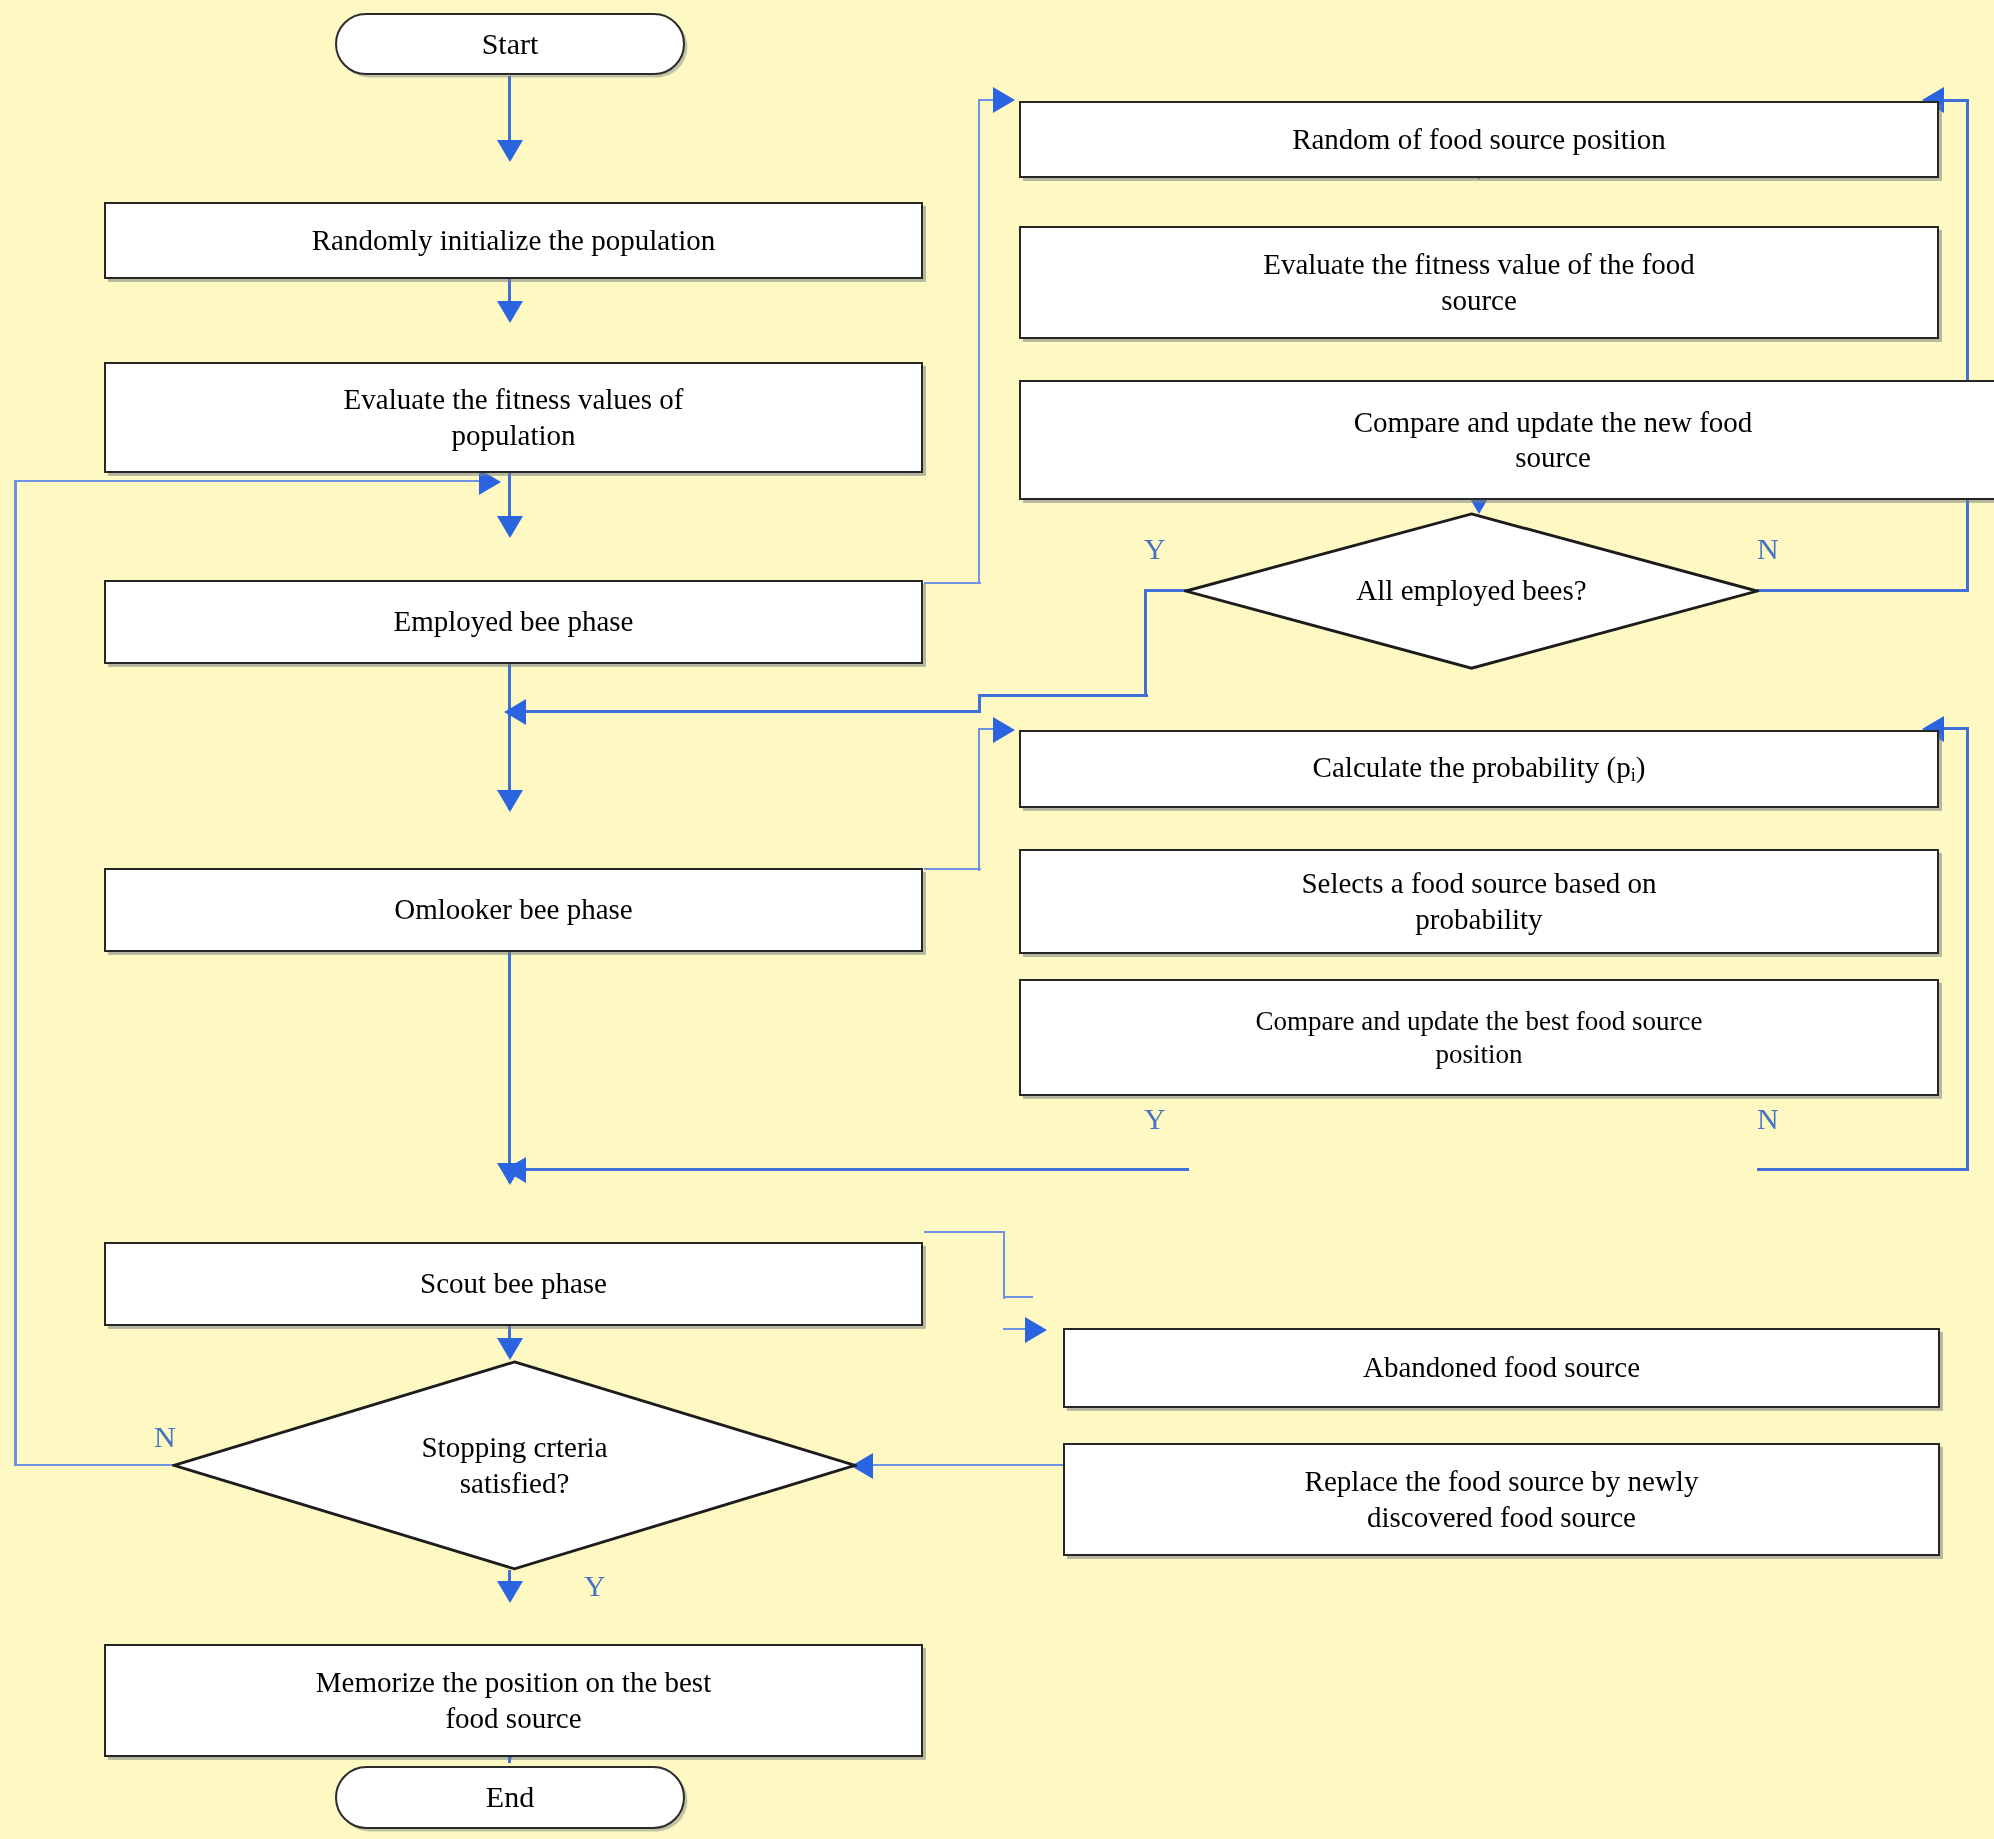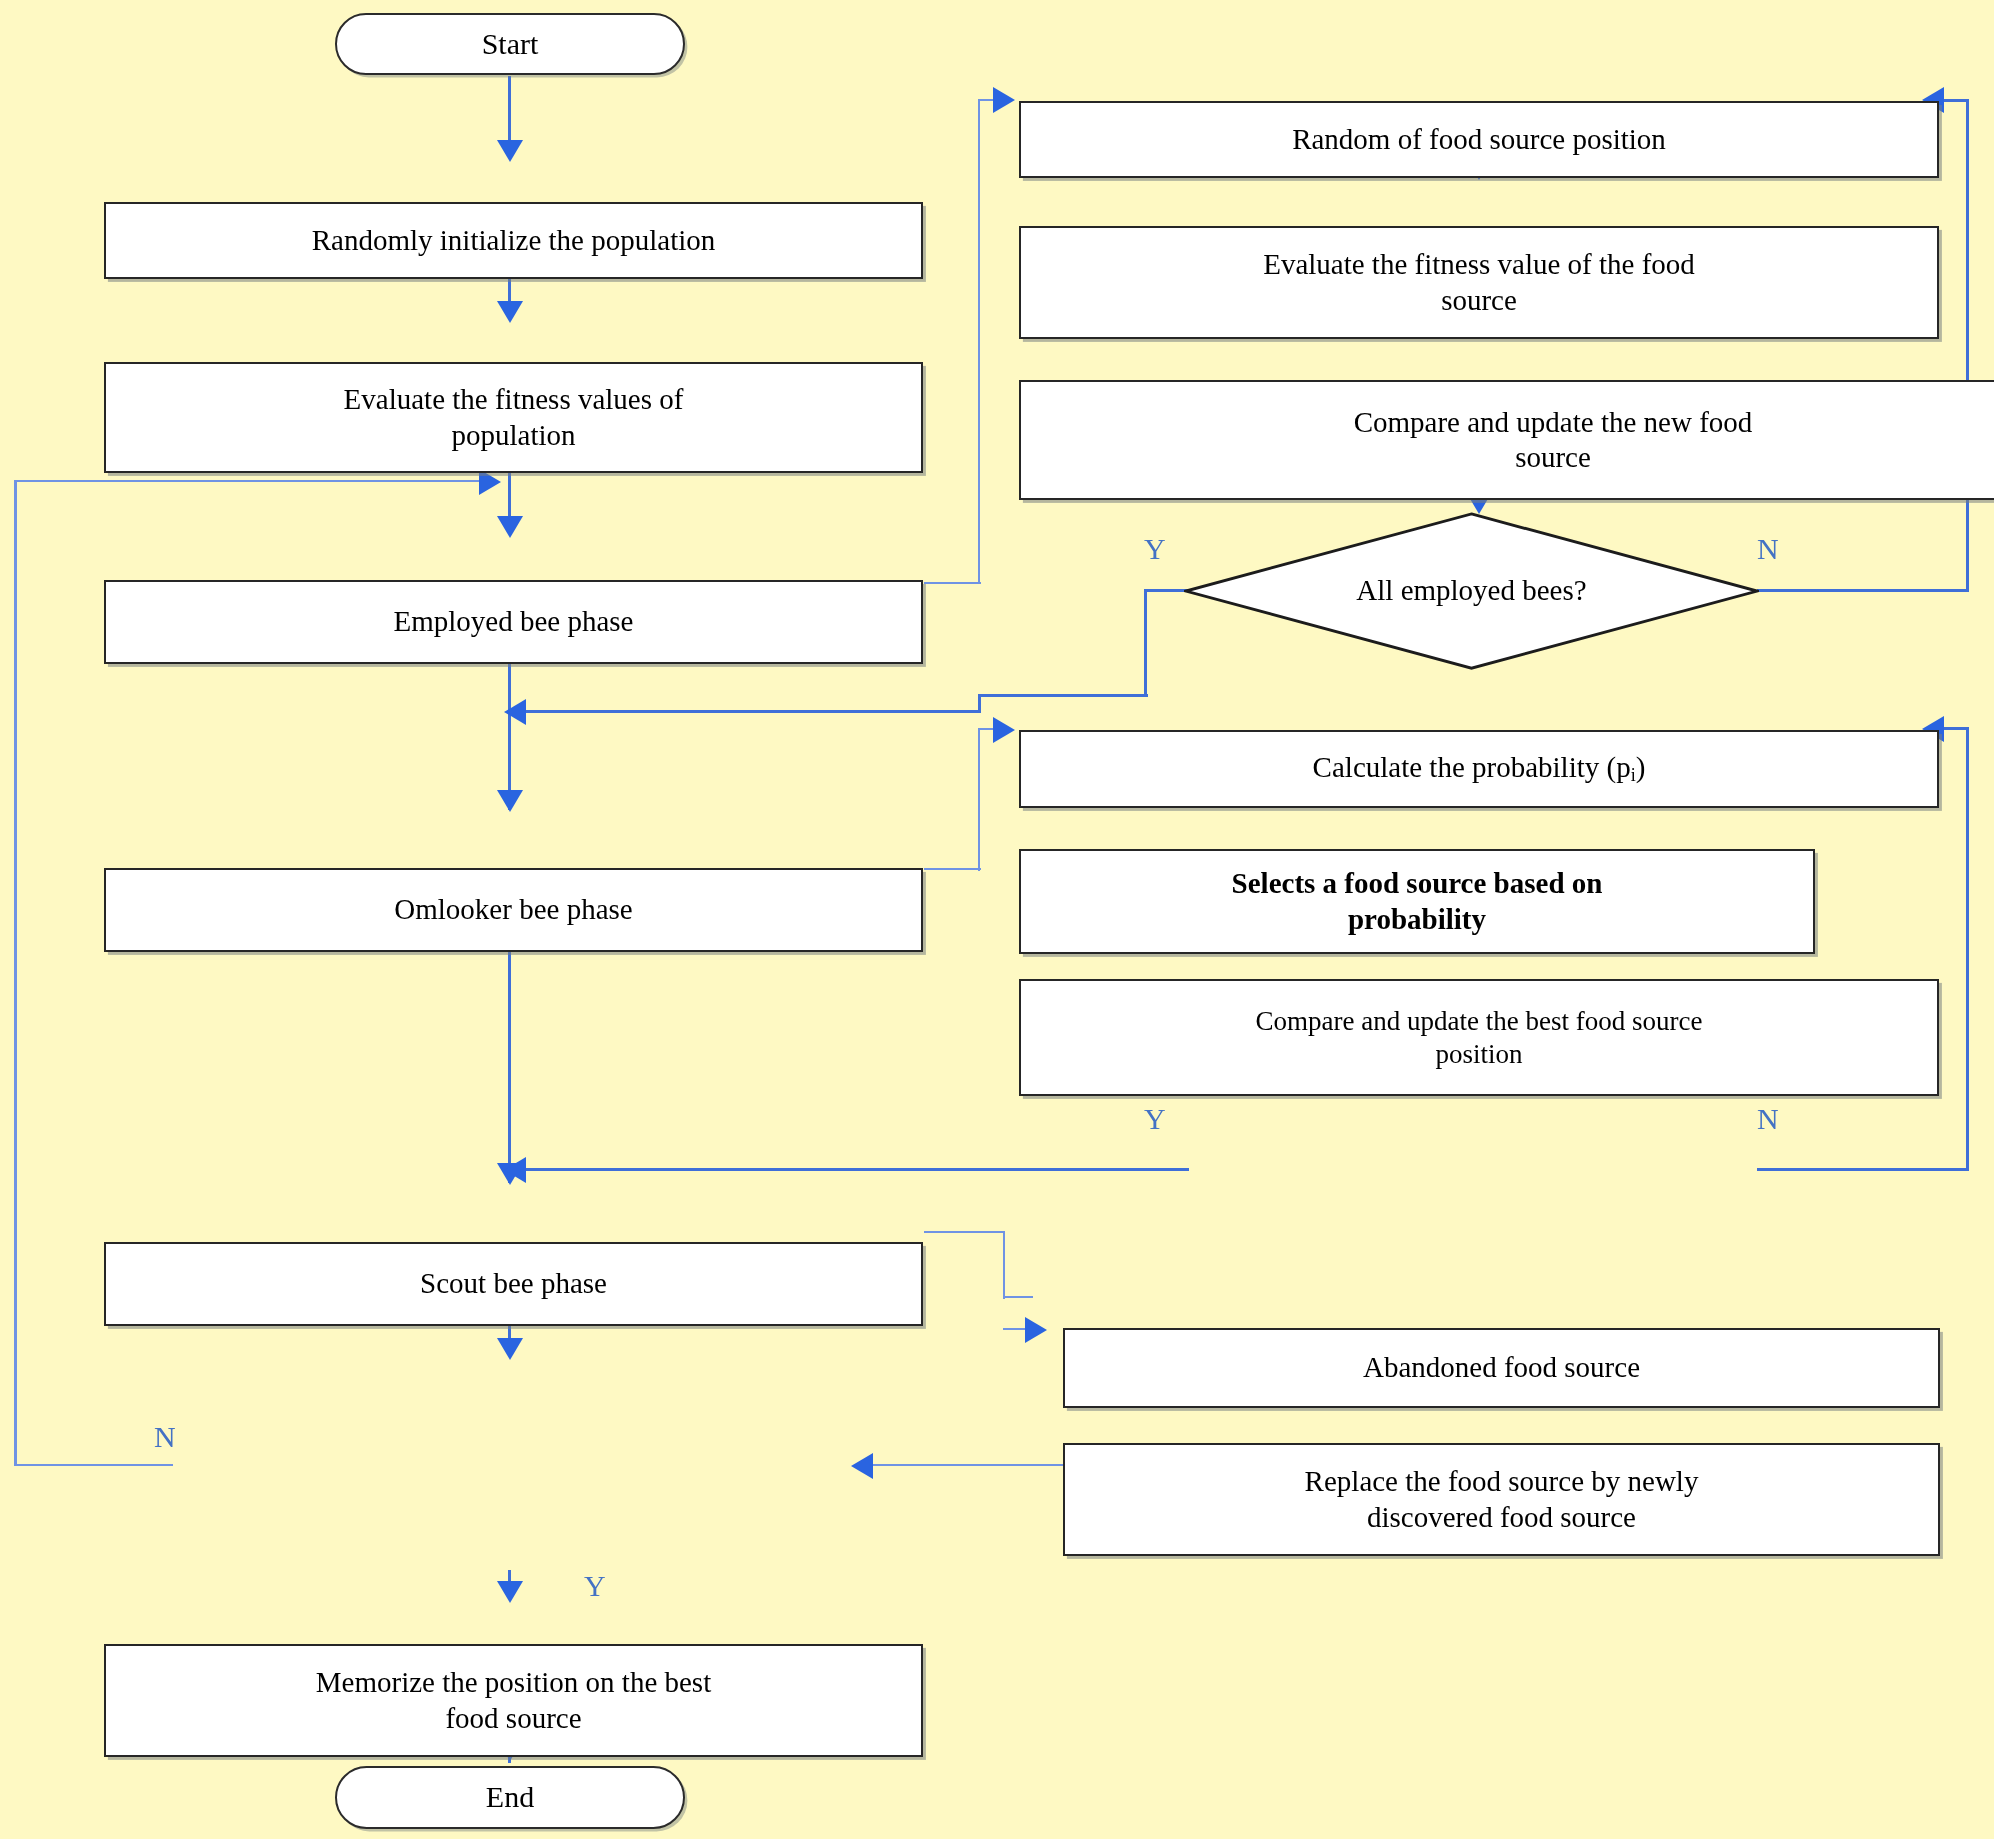--- a/index.html
+++ b/index.html
@@ -138,20 +138,27 @@
   </div>
 
   <div class="node proc fs-mid" style="left:104px; top:828px; width:819px; height:84px;">
     <span class="node-label">Omlooker bee phase</span>
   </div>
 
   <div class="node proc fs-mid" style="left:104px; top:1202px; width:819px; height:84px;">
     <span class="node-label">Scout bee phase</span>
   </div>
 
+  <div class="node decision fs-mid" style="left:172px; top:1360px; width:685px; height:211px;">
+    <svg class="dia-shape" viewBox="0 0 1430 440" preserveAspectRatio="none">
+      <polygon points="715,4 1426,220 715,436 4,220" fill="#ffffff" stroke="#1c1c1c" stroke-width="6"></polygon>
+    </svg>
+    <span class="dia-label node-label">Stopping crteria
+satisfied?</span>
+  </div>
 
   <div class="node proc fs-mid" style="left:104px; top:1604px; width:819px; height:113px;">
     <span class="node-label">Memorize the position on the best
 food source</span>
   </div>
 
   <div class="node terminal fs-big" style="left:335px; top:1766px; width:350px; height:63px;">
     <span class="node-label">End</span>
   </div>
 
@@ -173,21 +180,21 @@
     <svg class="dia-shape" viewBox="0 0 1200 330" preserveAspectRatio="none">
       <polygon points="600,4 1196,165 600,326 4,165" fill="#ffffff" stroke="#1c1c1c" stroke-width="6"></polygon>
     </svg>
     <span class="dia-label node-label">All employed bees?</span>
   </div>
 
   <div class="node proc fs-mid" style="left:1019px; top:690px; width:920px; height:78px;font-family:Liberation Serif, serif;">
     <span class="node-label"><span>Calculate the probability (p</span><span class="sub">i</span><span>)</span></span>
   </div>
 
-  <div class="node proc fs-mid" style="left:1019px; top:809px; width:796px; height:105px;font-weight:bold;">
+  <div class="node proc fs-mid" style="left:1019px; top:809px; width:920px; height:105px;">
     <span class="node-label">Selects a food source based on
 probability</span>
   </div>
 
   <div class="node proc fs-small" style="left:1019px; top:939px; width:920px; height:117px;">
     <span class="node-label">Compare and update the best food source
 position</span>
   </div>
 
 

